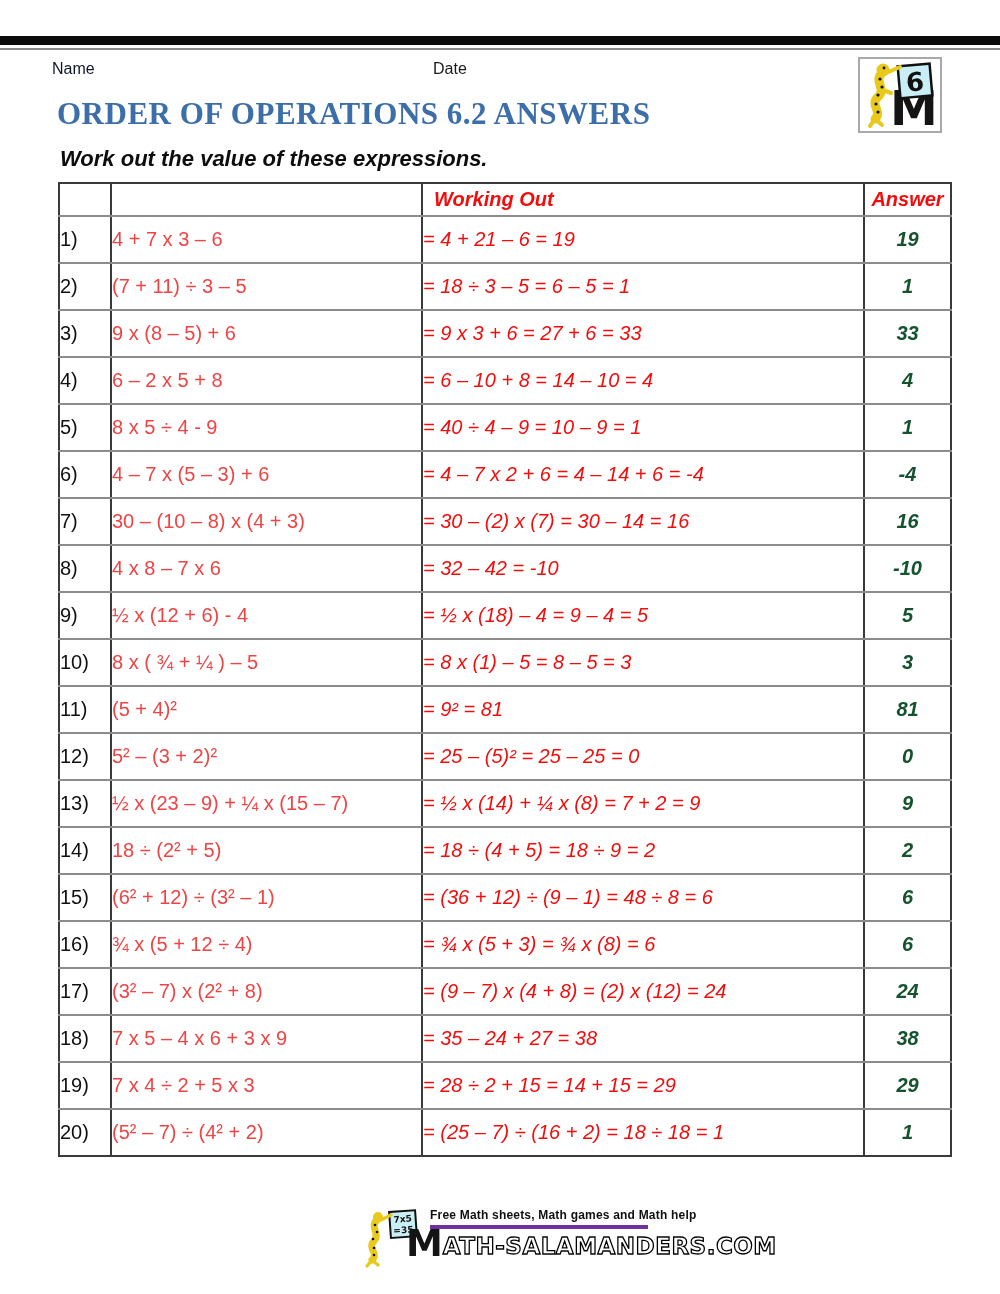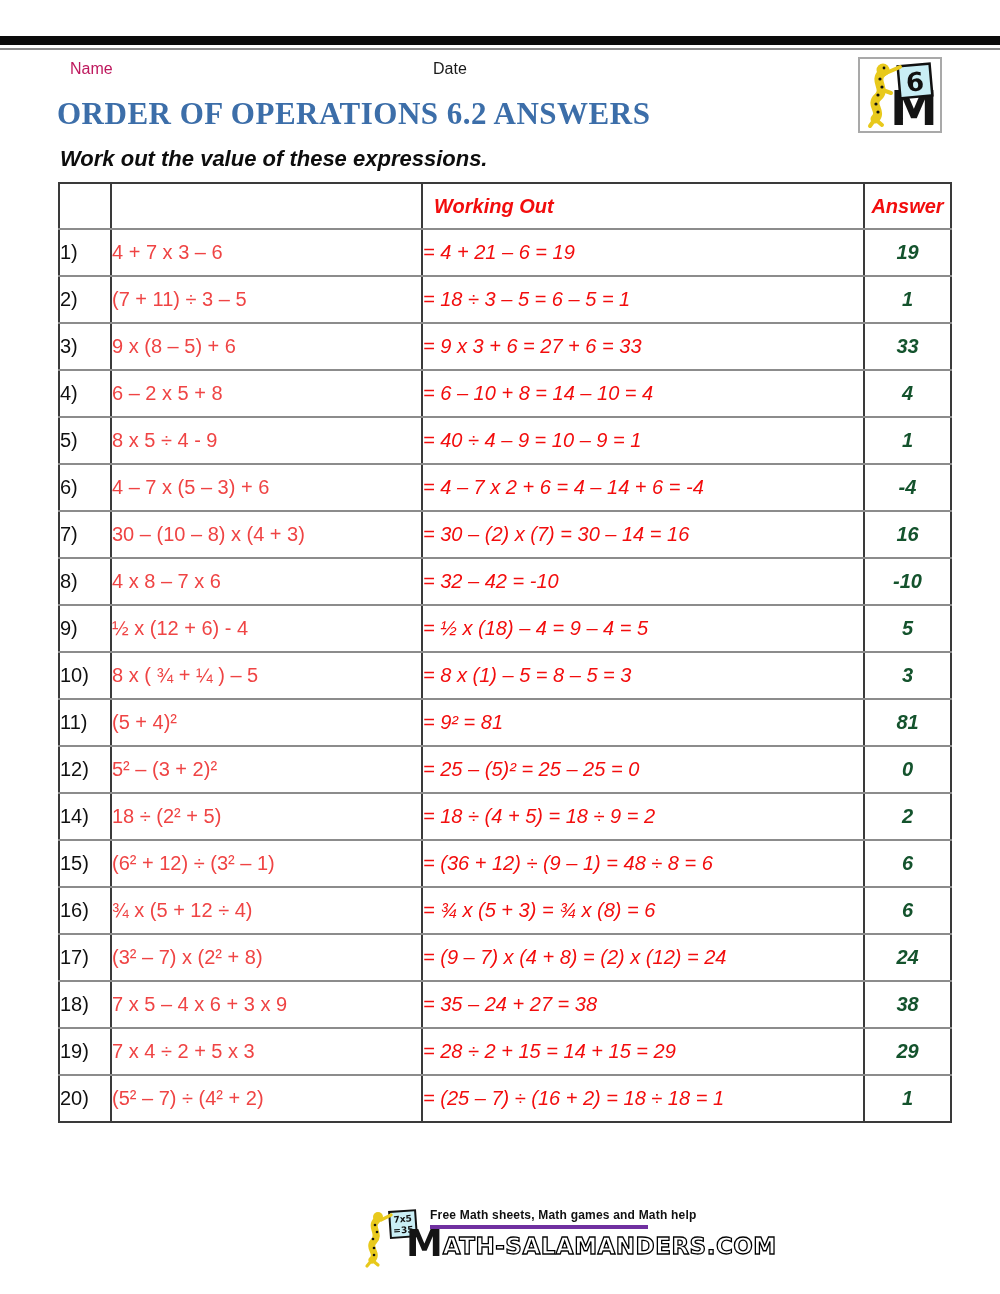--- a/index.html
+++ b/index.html
@@ -4,21 +4,21 @@
 <style>
   html,body{margin:0;padding:0;}
   body{
     width:1000px;height:1294px;position:relative;background:#ffffff;
     font-family:"Liberation Sans",sans-serif;color:#111;overflow:hidden;
   }
   
   .top-bar{position:absolute;left:0;top:36px;width:1000px;height:9px;background:#0b0b0b;}
   .top-bar-thin{position:absolute;left:0;top:48px;width:1000px;height:2px;background:#8a8a8a;}
 
-  .name-label{position:absolute;left:70px;top:60px;font-size:16px;color:#be185d;}
+  .name-label{position:absolute;left:52px;top:60px;font-size:16px;color:#0f172a;}
   .date-label{position:absolute;left:410px;top:60px;font-size:16px;color:#1a1a1a;margin-left:23px;}
 
   .badge{
     position:absolute;left:858px;top:57px;width:84px;height:76px;
     background:#fff;border:2px solid #a9a9a9;box-sizing:border-box;
   }
 
   .page-title{
     position:absolute;left:57px;top:96px;
     font-family:"Liberation Serif",serif;font-weight:600;
@@ -34,21 +34,21 @@
     position:absolute;left:58px;top:182px;width:892px;
     border-collapse:collapse;table-layout:fixed;
   }
   table.ops td{
     border-left:2px solid #3a3a3a;border-right:2px solid #3a3a3a;
     border-top:2px solid #8c8c8c;border-bottom:2px solid #8c8c8c;
     font-size:20px;vertical-align:middle;padding:0;box-sizing:border-box;
     white-space:nowrap;overflow:hidden;
   }
   table.ops tr{height:47px;}
-  table.ops tr.head{height:46px;}
+  table.ops tr.head{height:33px;}
   tr.head td{border-top:2px solid #3a3a3a;}
   tr:last-child td{border-bottom:2px solid #3a3a3a;}
   col.c-num{width:52px;}
   col.c-expr{width:311px;}
   col.c-work{width:442px;}
   col.c-ans{width:87px;}
   td.num{padding-left:9px;color:#101010;}
   td.expr{padding-left:13px;color:#ef4444;}
   td.work{padding-left:11px;font-style:italic;font-weight:400;color:#f20d0d;}
   td.ans{text-align:center;font-style:italic;font-weight:600;color:#14532d;}
@@ -184,20 +184,26 @@
     <td class="work">= 9² = 81</td>
     <td class="ans">81</td>
   </tr>
       <tr>
     <td class="num">12)</td>
     <td class="expr">5² – (3 + 2)²</td>
     <td class="work">= 25 – (5)² = 25 – 25 = 0</td>
     <td class="ans">0</td>
   </tr>
       <tr>
+    <td class="num">13)</td>
+    <td class="expr">½ x (23 – 9) + ¼ x (15 – 7)</td>
+    <td class="work">= ½ x (14) + ¼ x (8) = 7 + 2 = 9</td>
+    <td class="ans">9</td>
+  </tr>
+      <tr>
     <td class="num">14)</td>
     <td class="expr">18 ÷ (2² + 5)</td>
     <td class="work">= 18 ÷ (4 + 5) = 18 ÷ 9 = 2</td>
     <td class="ans">2</td>
   </tr>
       <tr>
     <td class="num">15)</td>
     <td class="expr">(6² + 12) ÷ (3² – 1)</td>
     <td class="work">= (36 + 12) ÷ (9 – 1) = 48 ÷ 8 = 6</td>
     <td class="ans">6</td>

